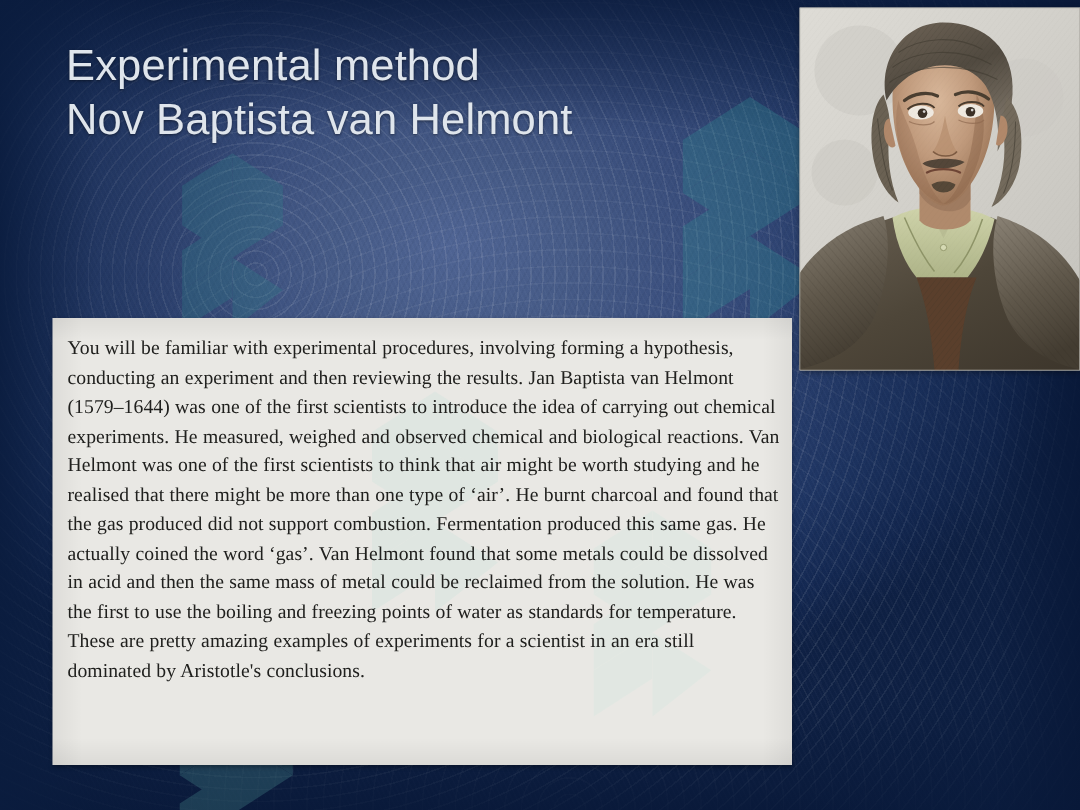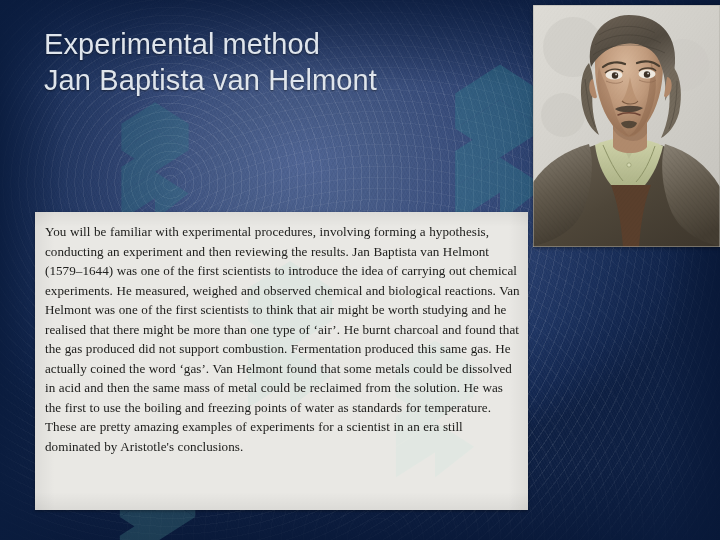--- a/index.html
+++ b/index.html
@@ -203,21 +203,21 @@
         <path d="M22 24 L50 6 L50 28 L22 46 Z"></path>
         <path d="M22 60 L50 42 L50 64 L22 82 Z"></path>
         <path d="M50 64 L78 82 L50 104 L50 82 Z"></path>
         <path d="M22 82 L50 64 L50 86 L22 104 Z"></path>
       </g>
     </svg>
   </div>
 
   <div class="title-block">
     <div class="title-line">Experimental method</div>
-    <div class="title-line">Jan Baptista van Helmont</div>
+    <div class="title-line">Nov Baptista van Helmont</div>
   </div>
 
   <div class="portrait">
     <svg viewBox="0 0 187 242" preserveAspectRatio="xMidYMid slice">
       <defs>
         <linearGradient id="pbg" x1="0" y1="0" x2="1" y2="1">
           <stop offset="0%" stop-color="#dedcd6"></stop>
           <stop offset="45%" stop-color="#d3d1cb"></stop>
           <stop offset="100%" stop-color="#c4c2bc"></stop>
         </linearGradient>

